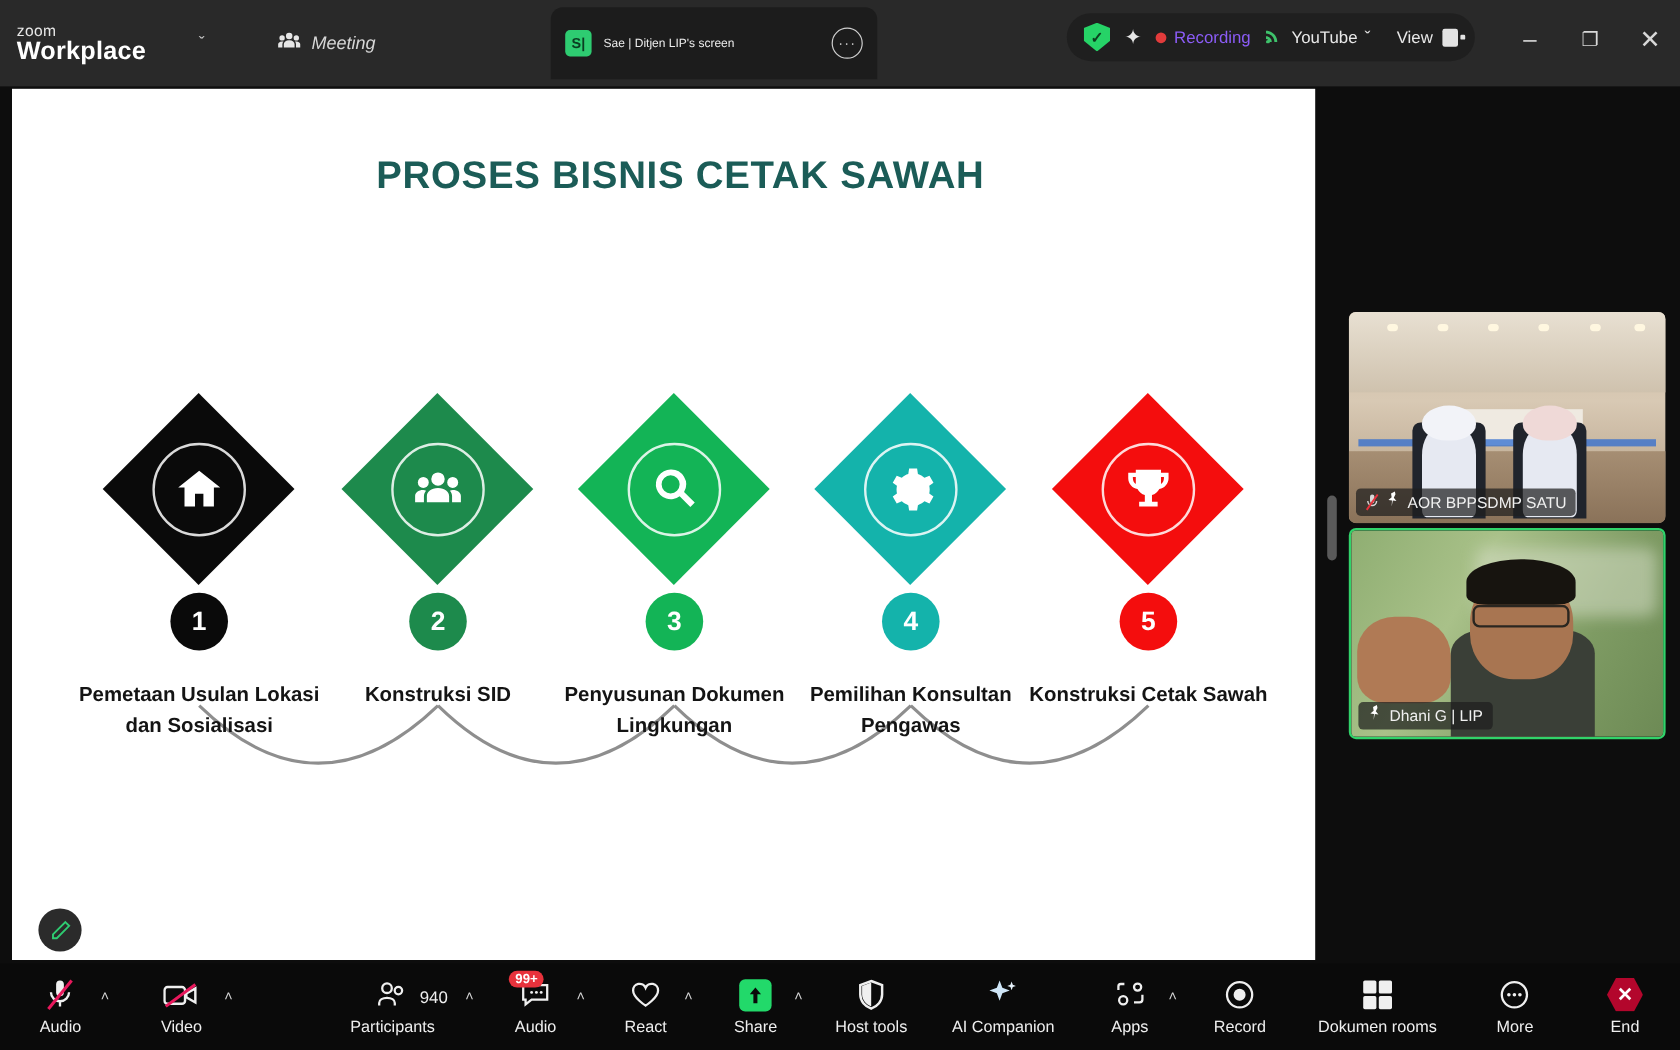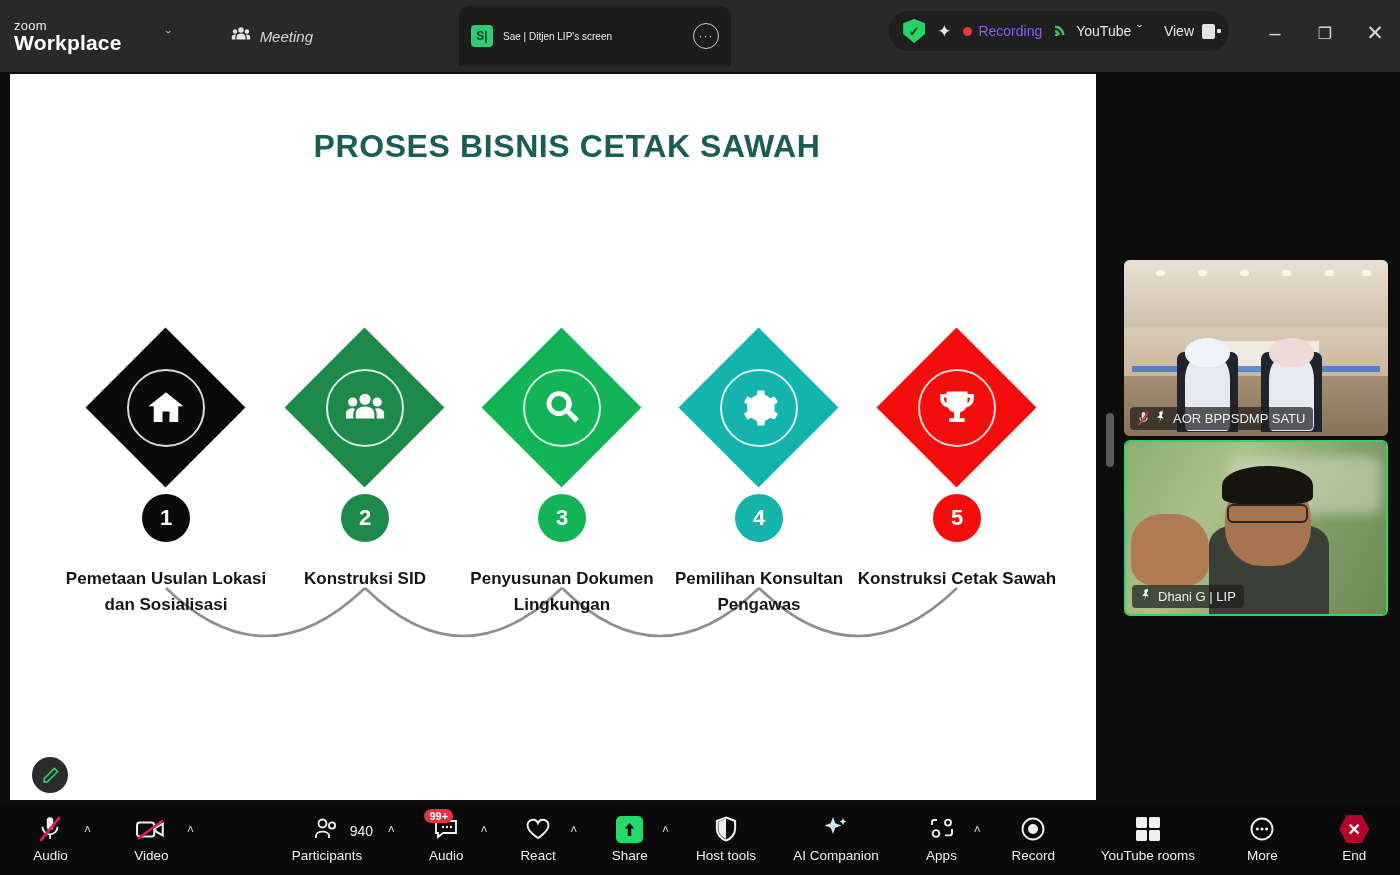--- a/index.html
+++ b/index.html
@@ -518,21 +518,21 @@
 
     <div class="tb-item" style="width:150px;">
       <span class="tb-ic">
         <svg width="28" height="26" viewBox="0 0 26 26">
             <rect x="1" y="1" width="11" height="11" rx="1.4" fill="#efefef"></rect>
             <rect x="14" y="1" width="11" height="11" rx="1.4" fill="#efefef"></rect>
             <rect x="1" y="14" width="11" height="11" rx="1.4" fill="#efefef"></rect>
             <rect x="14" y="14" width="11" height="11" rx="1.4" fill="#efefef"></rect>
           </svg>
       </span>
-      <span class="tb-lbl">YouTube rooms</span>
+      <span class="tb-lbl">Dokumen rooms</span>
     </div>
 
     <div class="tb-item" style="width:100px;">
       <span class="tb-ic">
         <svg width="26" height="26" viewBox="0 0 26 26">
             <circle cx="13" cy="13" r="10.5" stroke="#efefef" stroke-width="1.9" fill="none"></circle>
             <circle cx="8.4" cy="13" r="1.5" fill="#efefef"></circle>
             <circle cx="13" cy="13" r="1.5" fill="#efefef"></circle>
             <circle cx="17.6" cy="13" r="1.5" fill="#efefef"></circle>
           </svg>

